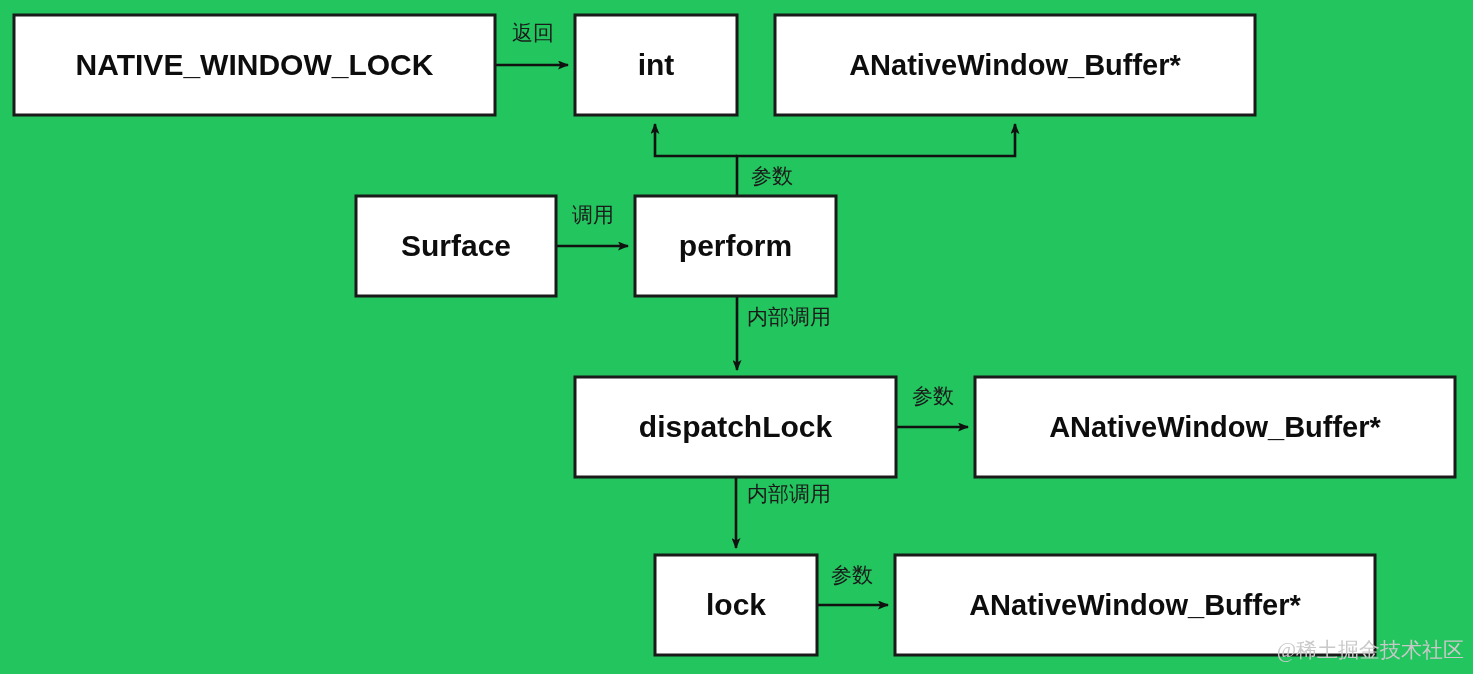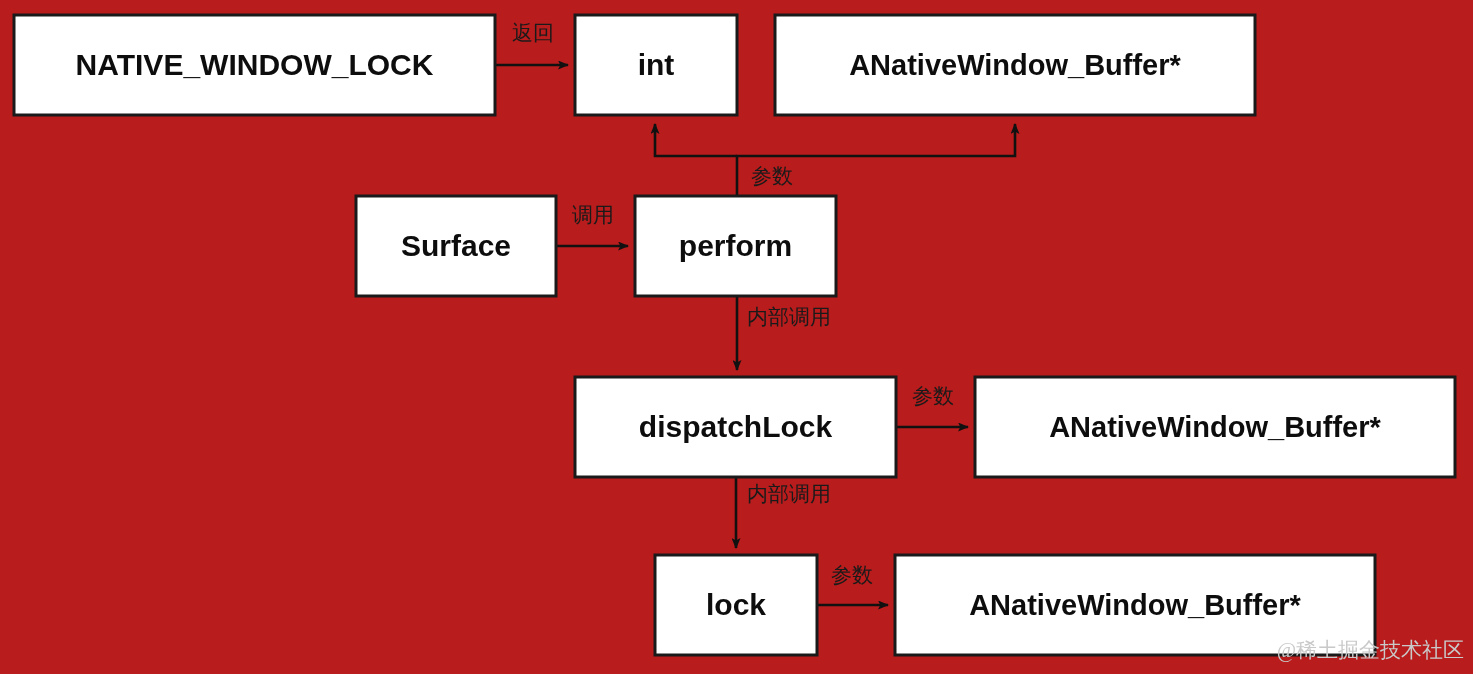--- a/index.html
+++ b/index.html
@@ -10,21 +10,21 @@
   body {
     width: 1473px;
     height: 674px;
     font-family: "Liberation Sans", sans-serif;
     overflow: hidden;
   }
   #diagram-root {
     position: relative;
     width: 1473px;
     height: 674px;
-    background: #b91c1c;
+    background: #22c55e;
   }
   svg.diagram {
     display: block;
     width: 1473px;
     height: 674px;
   }
   .node-box {
     fill: #ffffff;
     stroke: #1a1a1a;
     stroke-width: 3;

